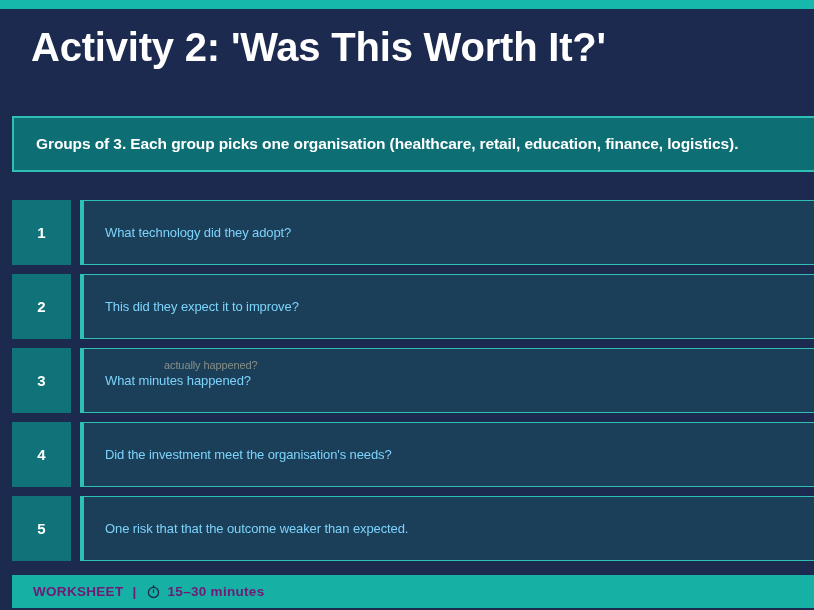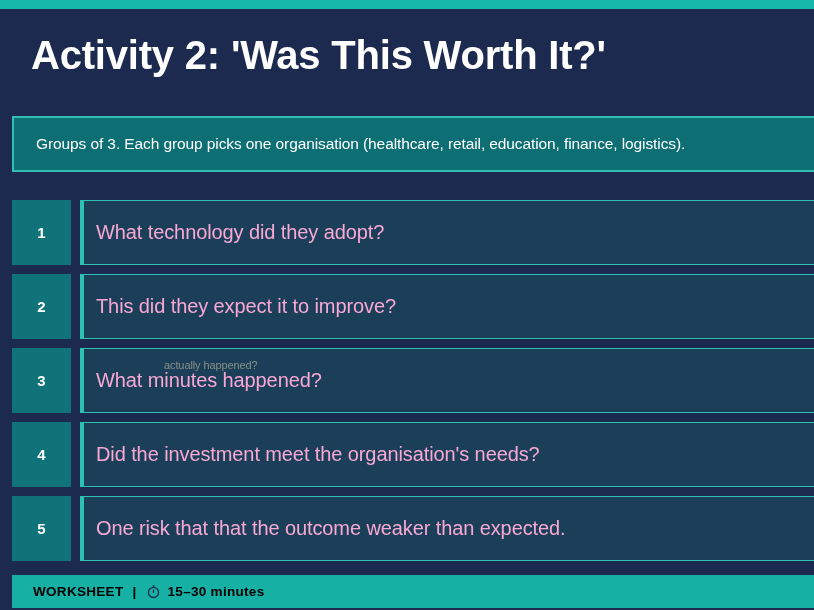--- a/index.html
+++ b/index.html
@@ -30,21 +30,21 @@
     top: 0;
     left: 0;
     width: 100%;
     height: 9px;
     background: #17b8ac;
   }
 
   
   .title {
     position: absolute;
-    top: 32px;
+    top: 24px;
     left: 31px;
     font-size: 40px;
     font-weight: bold;
     color: #ffffff;
     letter-spacing: -0.2px;
     white-space: nowrap;
     font-stretch: condensed;
     line-height: 1.15;
   }
 
@@ -57,21 +57,21 @@
     height: 56px;
     background: #0d6e74;
     border: 2px solid #2fc0b4;
     box-sizing: border-box;
     display: flex;
     align-items: center;
   }
   .banner-text {
     padding-left: 22px;
     font-size: 15.5px;
-    font-weight: normal;
+    font-weight: bold;
     color: #ffffff;
     white-space: nowrap;
     letter-spacing: -0.1px;
   }
 
   
   .rows {
     position: absolute;
     top: 200px;
     left: 12px;
@@ -100,23 +100,23 @@
     margin-left: 9px;
     background: #1b3f59;
     border: 1px solid #2fc0b4;
     border-left: 4px solid #2fc0b4;
     box-sizing: border-box;
     display: flex;
     align-items: center;
     position: relative;
   }
   .row-text {
-    padding-left: 12px;
-    font-size: 20px;
-    color: #f9a8d4;
+    padding-left: 21px;
+    font-size: 13px;
+    color: #7dd3fc;
     white-space: nowrap;
     letter-spacing: -0.1px;
   }
   
   .ghost-text {
     position: absolute;
     left: 80px;
     top: 10px;
     font-size: 11px;
     color: rgba(222, 205, 170, 0.55);
@@ -134,21 +134,21 @@
     height: 33px;
     background: #17b0a4;
     display: flex;
     align-items: center;
     box-sizing: border-box;
   }
   .footer-inner {
     display: flex;
     align-items: center;
     padding-left: 21px;
-    color: #000000;
+    color: #701a75;
     font-size: 13.5px;
     font-weight: bold;
     letter-spacing: 0.3px;
     white-space: nowrap;
   }
   .footer-sep {
     margin: 0 9px;
   }
   .timer-icon {
     display: inline-flex;

